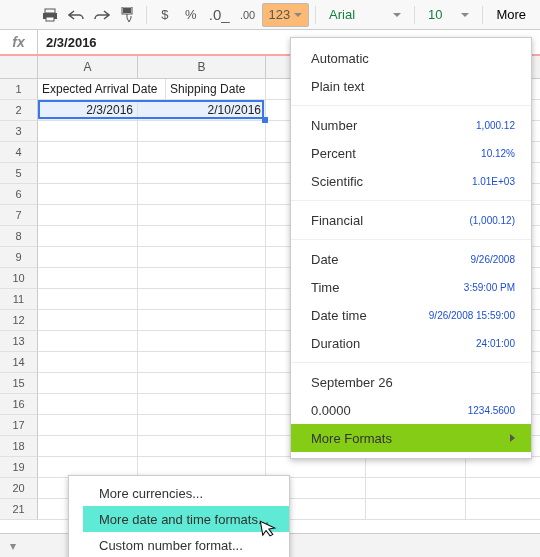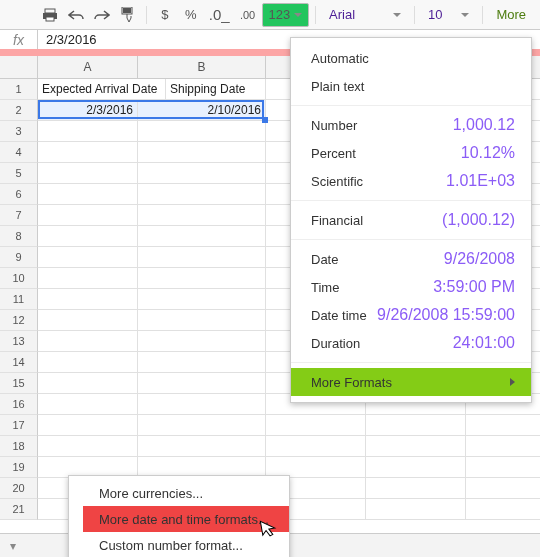--- a/index.html
+++ b/index.html
@@ -28,54 +28,55 @@
     display: flex;
     align-items: center;
     justify-content: center;
     min-width: 24px;
     height: 24px;
     padding: 0 4px;
     border-radius: 2px;
     cursor: pointer;
   }
   .toolbar .tb-btn.active {
-    background: #22c55e;
+    background: #fdba74;
     border: 1px solid #bbb;
   }
   .toolbar .sep {
     width: 1px;
     height: 18px;
     background: #ddd;
     margin: 0 4px;
   }
   .toolbar .font-sel, .toolbar .size-sel {
     display: flex;
     align-items: center;
     border: 1px solid transparent;
     height: 24px;
     padding: 0 6px;
     gap: 6px;
-    color: #4c1d95;
+    color: #15803d;
   }
   .toolbar .caret {
     width: 0; height: 0;
     border-left: 4px solid transparent;
     border-right: 4px solid transparent;
     border-top: 4px solid #888;
   }
   .toolbar .more {
     margin-left: auto;
     padding: 0 8px;
-    color: #4d7c0f;
+    color: #000000;
   }
   .fx-row {
     display: flex;
     align-items: flex-start;
     height: 26px;
-    border-bottom: 7px solid #fca5a5;
+    border-bottom: 2px solid #fca5a5;
+    font-weight: bold;
   }
   .fx-label {
     width: 38px;
     text-align: center;
     font-style: italic;
     color: #888;
     font-size: 14px;
     border-right: 1px solid #ccc;
     height: 100%;
     display:flex;align-items:center;justify-content:center;
@@ -181,21 +182,21 @@
     color: #333;
     padding: 6px 0;
   }
   .dd-item {
     display: flex;
     align-items: center;
     justify-content: space-between;
     height: 28px;
     padding: 0 16px 0 20px;
   }
-  .dd-item .ex { color: #8b5cf6; font-size: 16px; }
+  .dd-item .ex { color: #1d4ed8; font-size: 10px; }
   .dd-sep { height:1px;background:#eee;margin:5px 0; }
   .dd-item.hl {
     background: #84cc16;
   }
   .dd-item .arrow {
     width:0;height:0;
     border-top:4px solid transparent;
     border-bottom:4px solid transparent;
     border-left:5px solid #555;
   }
@@ -213,21 +214,21 @@
     font-size: 13px;
     padding: 4px 0;
   }
   .sm-item {
     height: 26px;
     display:flex;align-items:center;
     padding: 0 16px;
     color:#333;
     margin-left:14px;
   }
-  .sm-item.hl { background:#ef4444; }
+  .sm-item.hl { background:#5eead4; }
   .cursor {
     position:absolute;
     top: 518px; left: 260px;
     z-index: 40;
     font-size: 16px;
     transform: rotate(-10deg);
     pointer-events:none;
   }
 </style>
 </head>
@@ -520,20 +521,30 @@
       <div class="dd-item">
         <span>Date time</span>
         <span class="ex">9/26/2008 15:59:00</span>
       </div>
       <div class="dd-item">
         <span>Duration</span>
         <span class="ex">24:01:00</span>
       </div>
     </div>
   <div class="dd-sep"></div>
+  <div id="dd-g4">
+      <div class="dd-item">
+        <span>September 26</span>
+        <span class="ex"></span>
+      </div>
+      <div class="dd-item">
+        <span>0.0000</span>
+        <span class="ex">1234.5600</span>
+      </div>
+    </div>
   <div class="dd-item hl">
     <span>More Formats</span>
     <span class="arrow"></span>
   </div>
 </div>
 
 <div class="submenu">
   <div class="sm-item">
     <span>More currencies...</span>
   </div>

